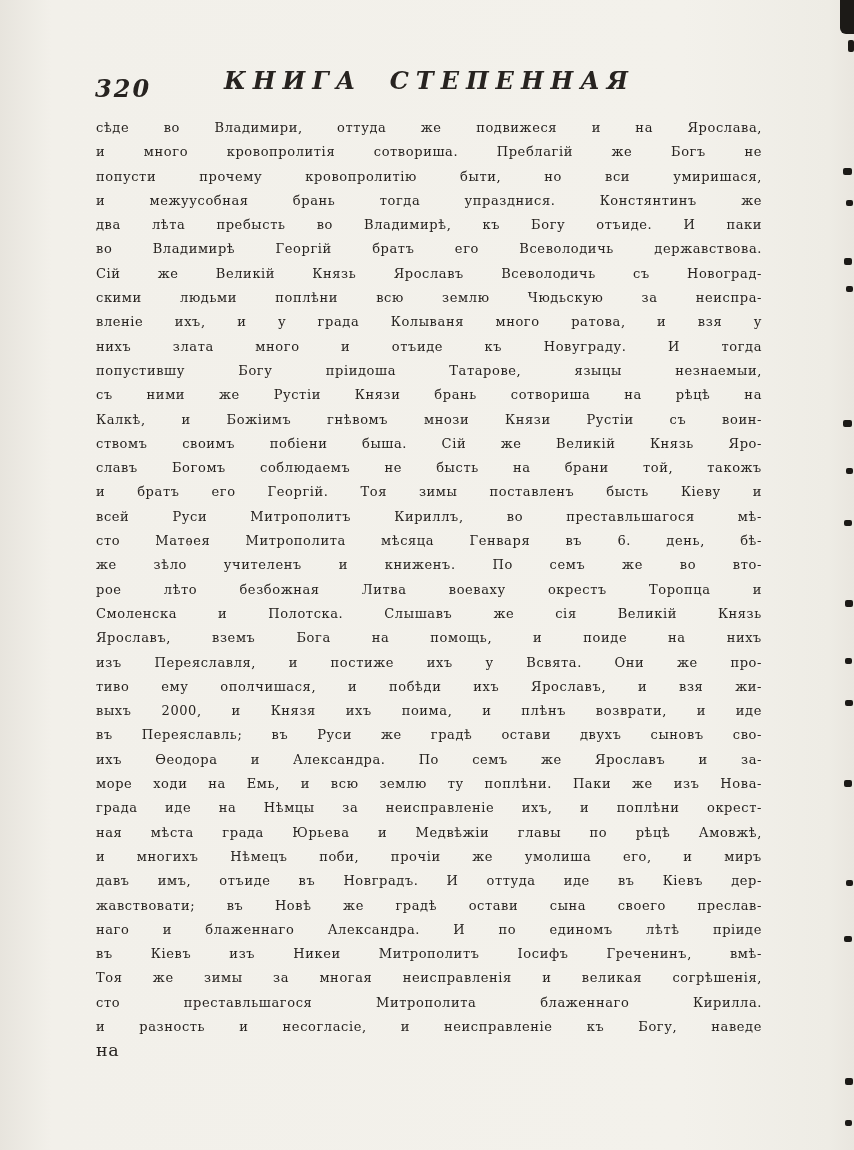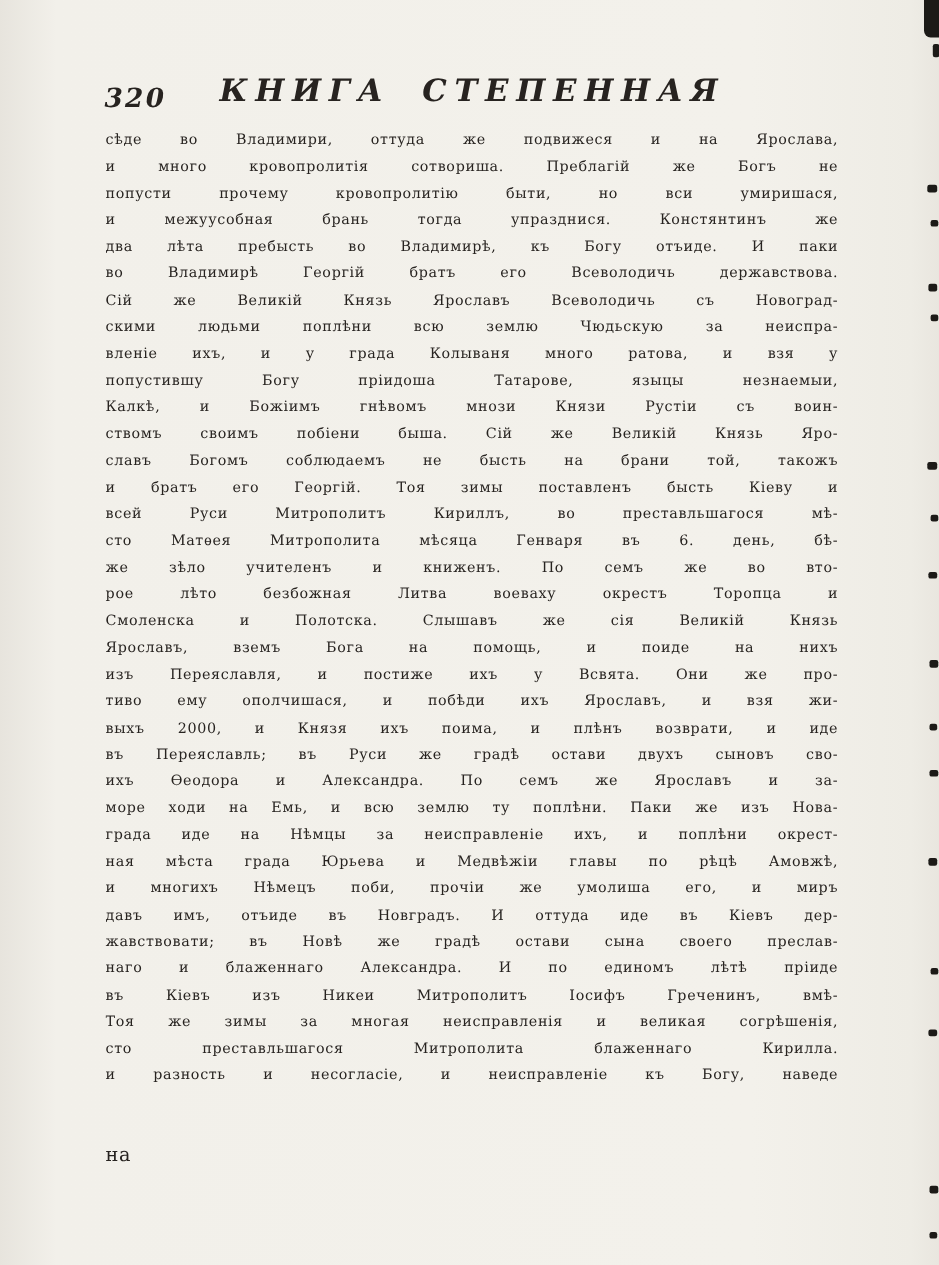--- a/index.html
+++ b/index.html
@@ -35,21 +35,21 @@
     font-style: italic;
     letter-spacing: 2px;
     font-weight: bold;
   }
   .running-title {
     position: absolute;
     left: 0;
     right: 0;
     top: 0;
     text-align: center;
-    font-size: 28px;
+    font-size: 24px;
     font-weight: bold;
     font-style: italic;
     letter-spacing: 7px;
     word-spacing: 12px;
     white-space: nowrap;
   }
   .body-text {
     position: absolute;
     top: 116px;
     left: 96px;
@@ -110,21 +110,23 @@
   <div class="body-text">
       <div class="text-line">сѣде во Владимири, оттуда же подвижеся и на Ярослава,</div>
       <div class="text-line">и много кровопролитія сотвориша. Преблагій же Богъ не</div>
       <div class="text-line">попусти прочему кровопролитію быти, но вси умиришася,</div>
       <div class="text-line">и межуусобная брань тогда упразднися. Констянтинъ же</div>
       <div class="text-line">два лѣта пребысть во Владимирѣ, къ Богу отъиде. И паки</div>
       <div class="text-line">во Владимирѣ Георгій братъ его Всеволодичь державствова.</div>
       <div class="text-line">Сій же Великій Князь Ярославъ Всеволодичь съ Новоград-</div>
       <div class="text-line">скими людьми поплѣни всю землю Чюдьскую за неиспра-</div>
       <div class="text-line">вленіе ихъ, и у града Колываня много ратова, и взя у</div>
+      <div class="text-line">нихъ злата много и отъиде къ Новуграду. И тогда</div>
       <div class="text-line">попустившу Богу пріидоша Татарове, языцы незнаемыи,</div>
+      <div class="text-line">съ ними же Рустіи Князи брань сотвориша на рѣцѣ на</div>
       <div class="text-line">Калкѣ, и Божіимъ гнѣвомъ мнози Князи Рустіи съ воин-</div>
       <div class="text-line">ствомъ своимъ побіени быша. Сій же Великій Князь Яро-</div>
       <div class="text-line">славъ Богомъ соблюдаемъ не бысть на брани той, такожъ</div>
       <div class="text-line">и братъ его Георгій. Тоя зимы поставленъ бысть Кіеву и</div>
       <div class="text-line">всей Руси Митрополитъ Кириллъ, во преставльшагося мѣ-</div>
       <div class="text-line">сто Матѳея Митрополита мѣсяца Генваря въ 6. день, бѣ-</div>
       <div class="text-line">же зѣло учителенъ и книженъ. По семъ же во вто-</div>
       <div class="text-line">рое лѣто безбожная Литва воеваху окрестъ Торопца и</div>
       <div class="text-line">Смоленска и Полотска. Слышавъ же сія Великій Князь</div>
       <div class="text-line">Ярославъ, вземъ Бога на помощь, и поиде на нихъ</div>

